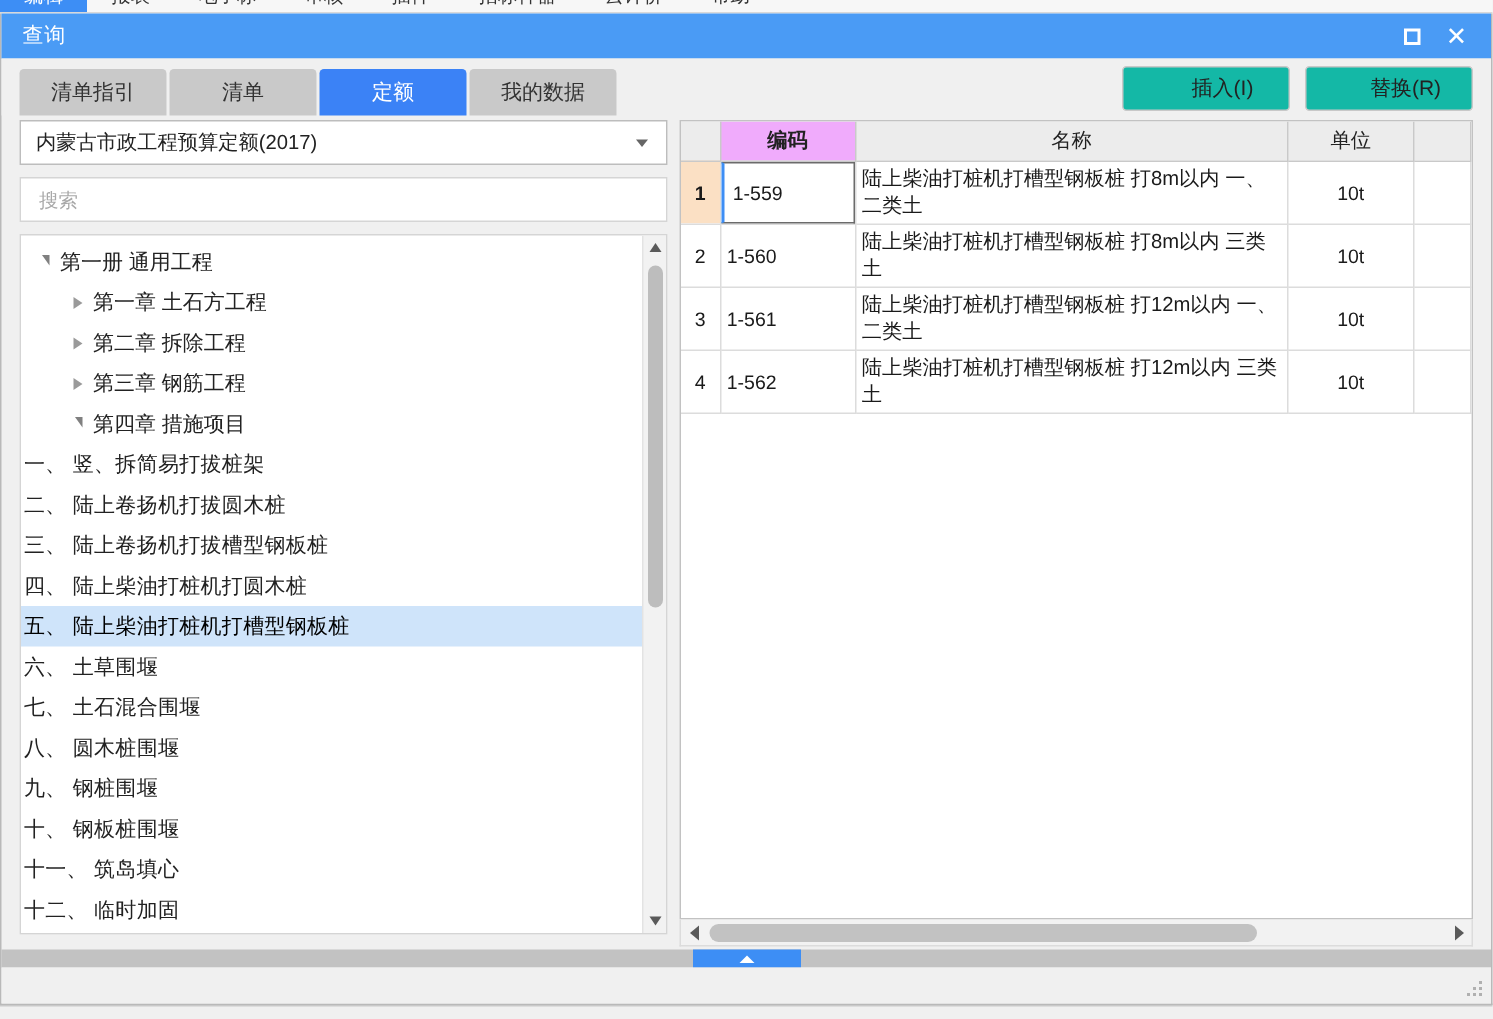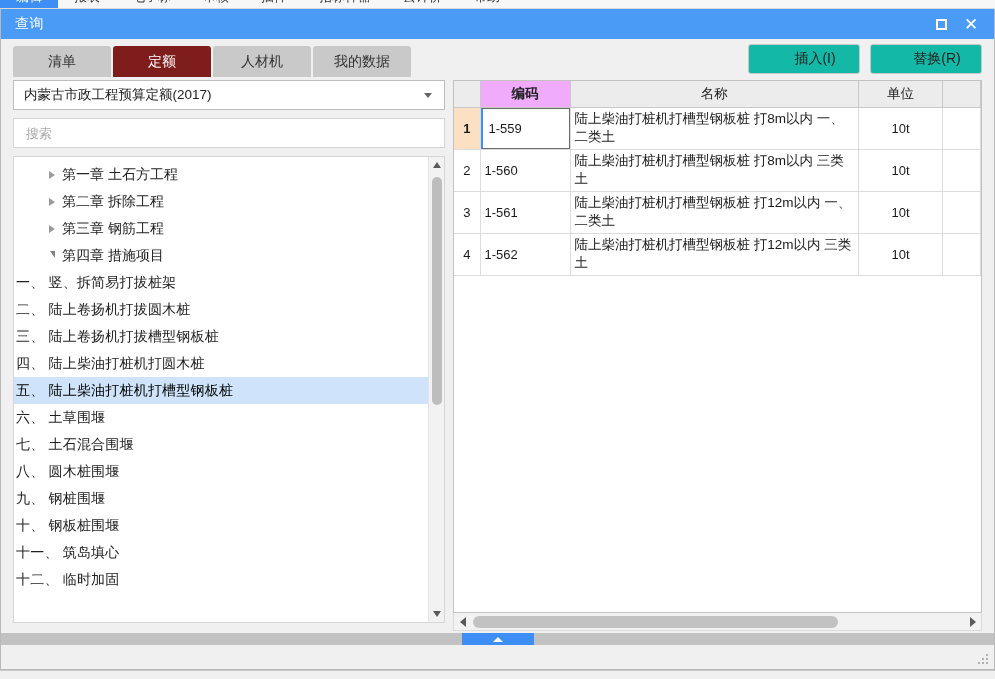--- a/index.html
+++ b/index.html
@@ -77,21 +77,21 @@
   .tab {
     height: 31px; min-width: 98px;
     padding: 0 16px;
     display: flex; align-items: center; justify-content: center;
     background: #c9c9c9; color: #333;
     font-size: 14px;
     border-radius: 3px 3px 0 0;
     cursor: default;
     white-space: nowrap;
   }
-  .tab.active { background: #7f1d1d; color: #ffffff; }
+  .tab.active { background: #3b82f6; color: #ffffff; }
 
   #action-buttons {
     margin-left: auto;
     display: flex; gap: 10px; padding-bottom: 3px;
   }
   .action-btn {
     width: 112px; height: 30px;
     background: #14b8a6;
     border: 1px solid #c8c8c8;
     border-radius: 3px;
@@ -373,29 +373,29 @@
       <span class="sq-glyph"></span>
     </div>
     <div class="win-btn">
       <span class="x-glyph">✕</span>
     </div>
   </div>
 
   <div id="tabstrip-row">
     <div id="tabs">
         <div class="tab">
+          <span>清单指引</span>
+        </div>
+        <div class="tab">
           <span>清单</span>
         </div>
         <div class="tab active">
           <span>定额</span>
         </div>
         <div class="tab">
-          <span>人材机</span>
-        </div>
-        <div class="tab">
           <span>我的数据</span>
         </div>
       </div>
     <div id="action-buttons">
       <button class="action-btn">插入(I)</button>
       <button class="action-btn">替换(R)</button>
     </div>
   </div>
 
   <div id="dialog-body">
@@ -406,20 +406,24 @@
         <span id="library-select-value">内蒙古市政工程预算定额(2017)</span>
         <span class="caret-down"></span>
       </div>
 
       <div id="search-box">
         <input id="search-input" type="text" placeholder="搜索" style="">
       </div>
 
       <div id="tree-wrap">
         <div id="tree">
+            <div class="tree-row lvl0">
+              <span class="tw expanded"></span>
+              <span class="tree-label">第一册 通用工程</span>
+            </div>
             <div class="tree-row lvl1">
               <span class="tw collapsed"></span>
               <span class="tree-label">第一章 土石方工程</span>
             </div>
             <div class="tree-row lvl1">
               <span class="tw collapsed"></span>
               <span class="tree-label">第二章 拆除工程</span>
             </div>
             <div class="tree-row lvl1">
               <span class="tw collapsed"></span>

